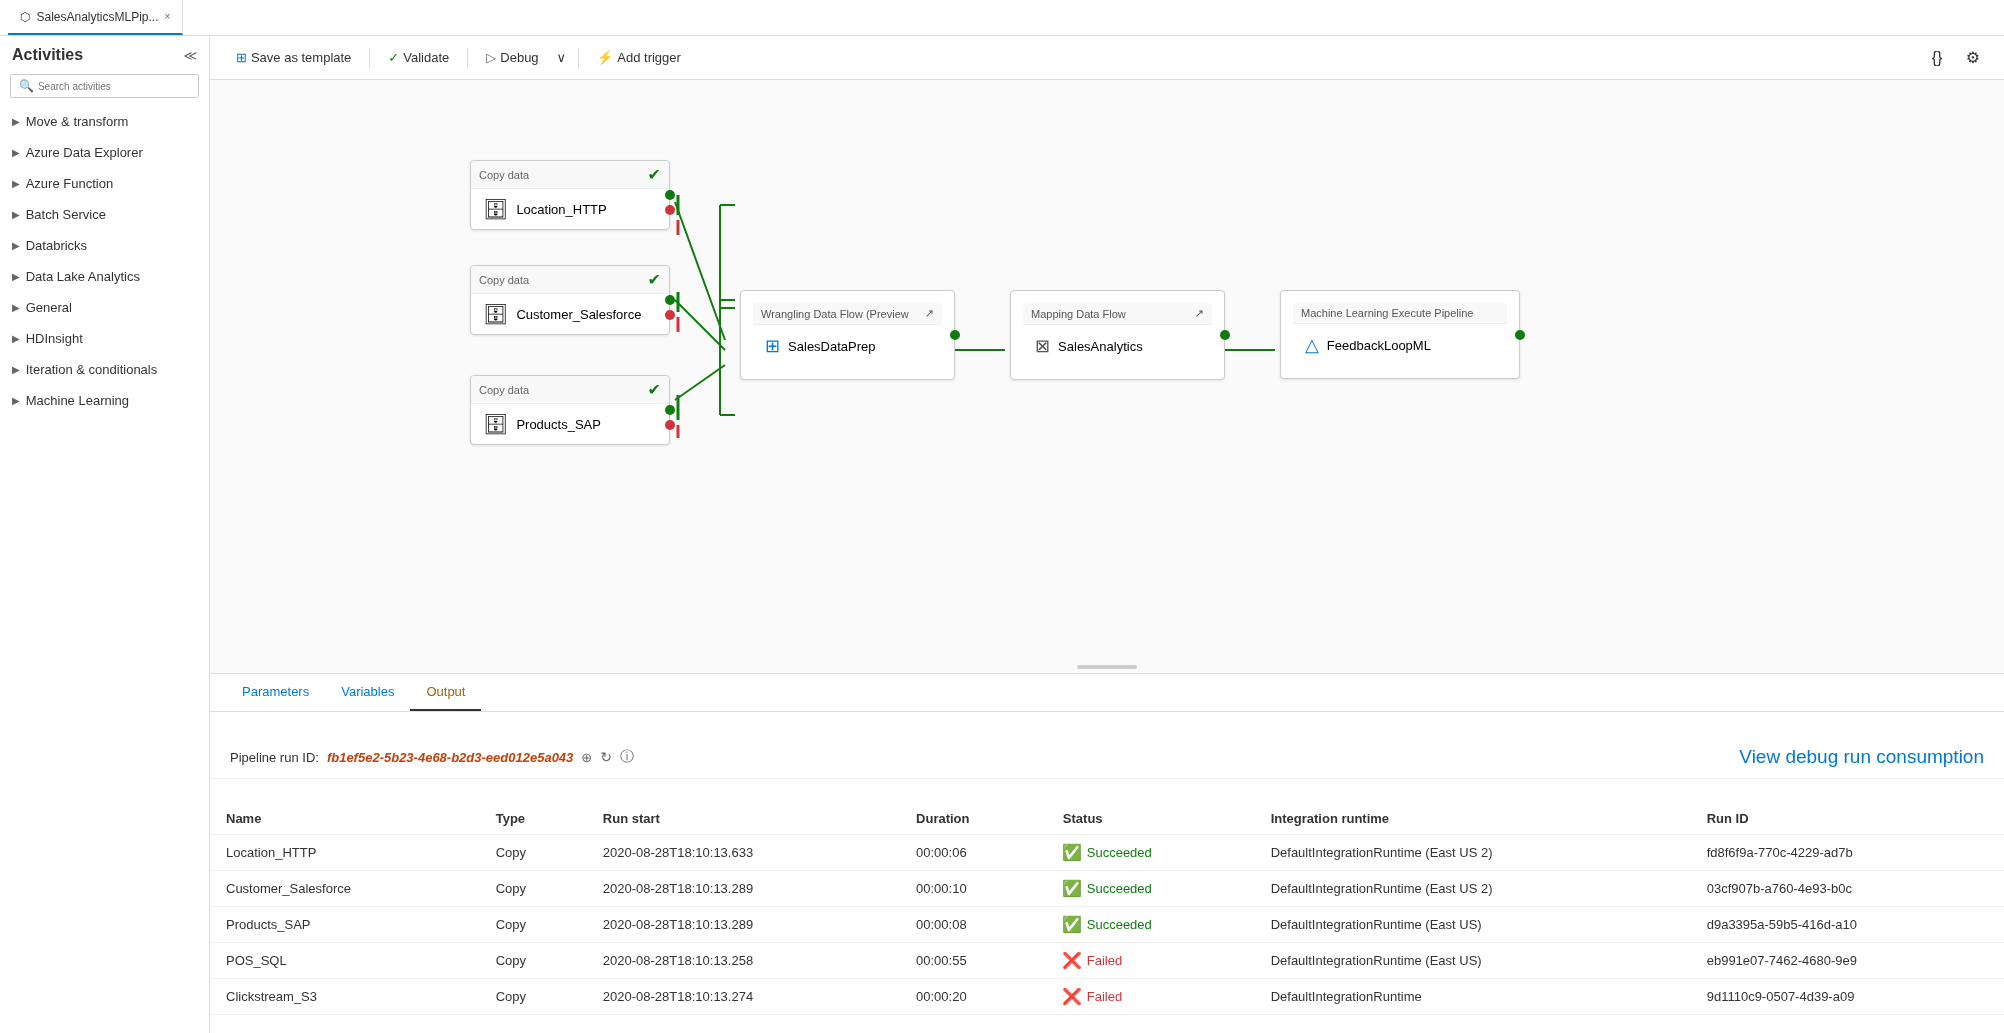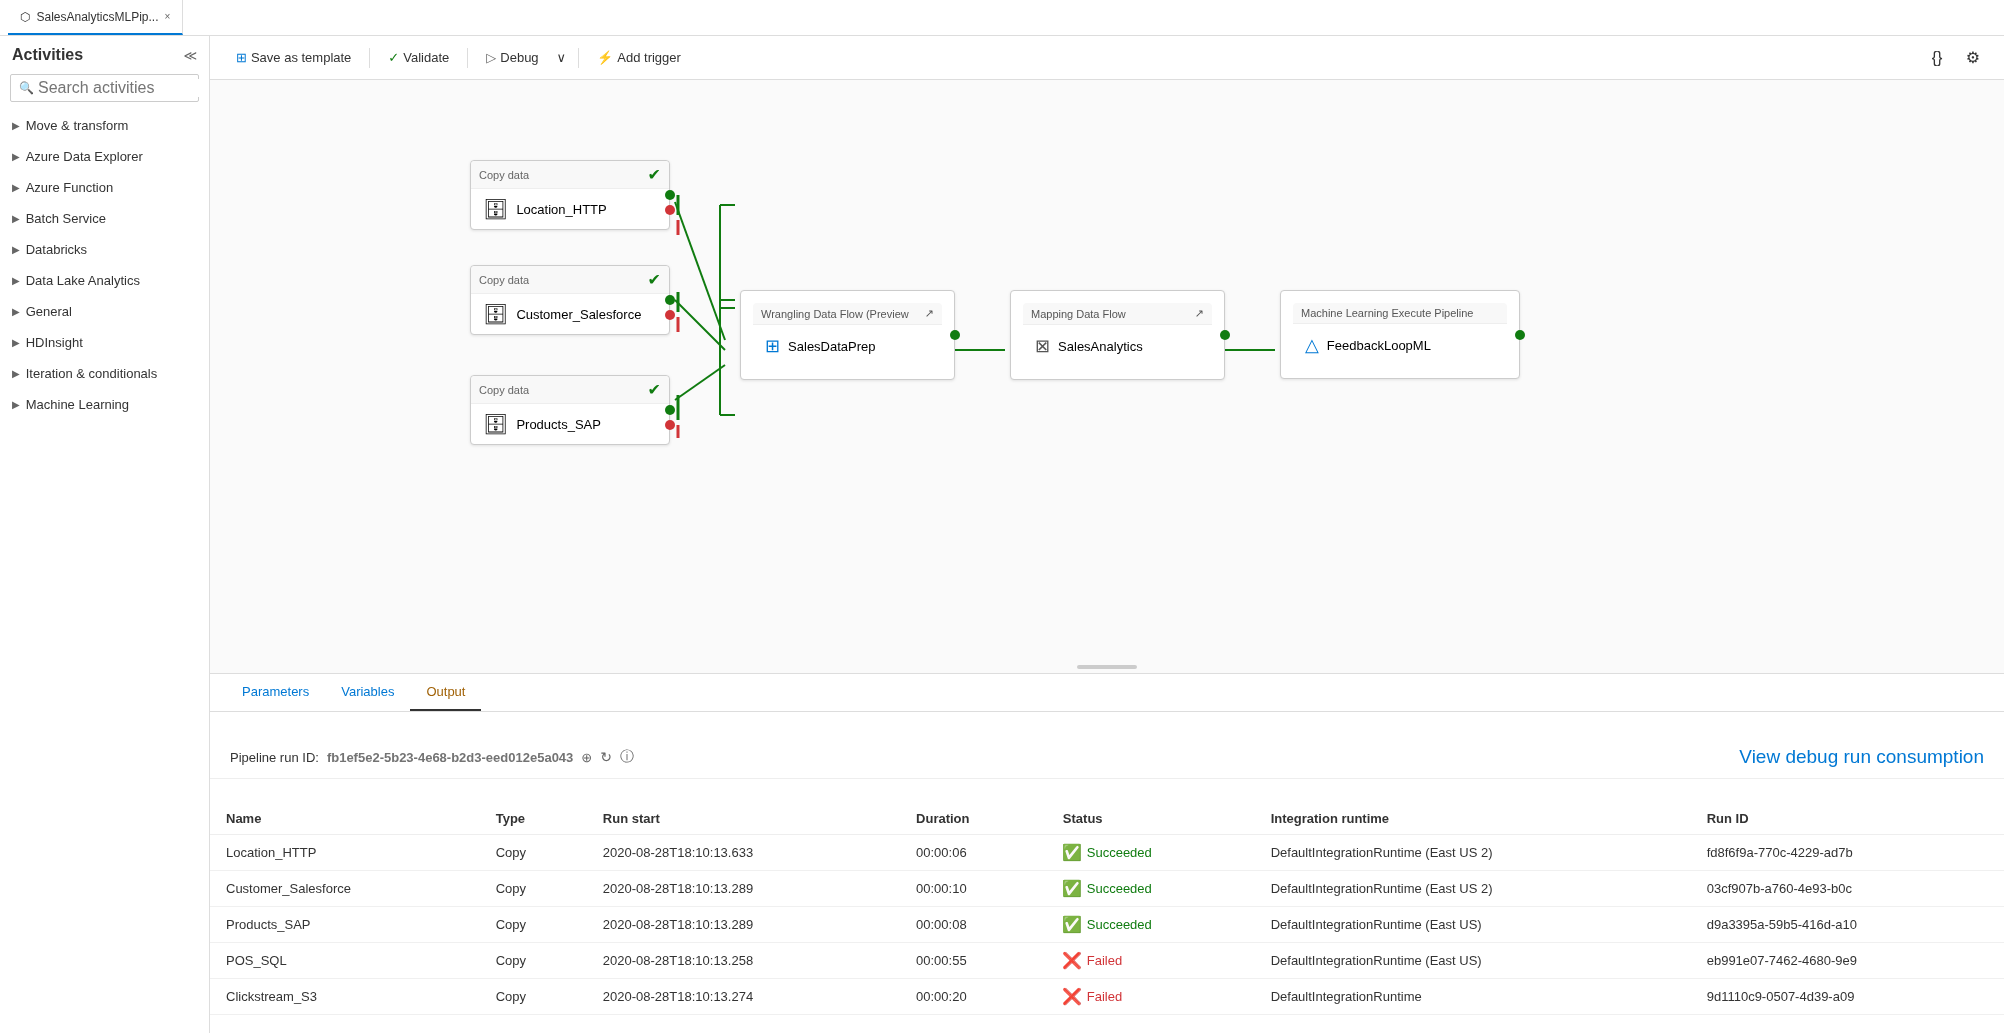--- a/index.html
+++ b/index.html
@@ -68,21 +68,21 @@
       display: flex;
       align-items: center;
       border: 1px solid #ccc;
       border-radius: 2px;
       padding: 4px 8px;
       background: #fff;
     }
     .search-box input {
       border: none;
       outline: none;
-      font-size: 16px;
+      font-size: 10px;
       flex: 1;
       color: #333;
     }
     .search-box .search-icon { color: #888; font-size: 12px; margin-right: 4px; }
     .sidebar-item {
       display: flex;
       align-items: center;
       gap: 6px;
       padding: 8px 12px;
       cursor: pointer;
@@ -265,21 +265,22 @@
       padding: 10px 20px;
       font-size: 13px;
       color: #333;
       display: flex;
       align-items: center;
       gap: 8px;
       border-bottom: 1px solid #eee;
     }
     .run-id {
       font-weight: 600;
-      color: #737373;
+      color: #c2410c;
+      font-style: italic;
     }
     .run-id-icon { color: #666; cursor: pointer; }
     .view-debug-link {
       margin-left: auto;
       color: #0078d4;
       cursor: pointer;
       font-size: 19px;
     }
     .output-table {
       flex: 1;

